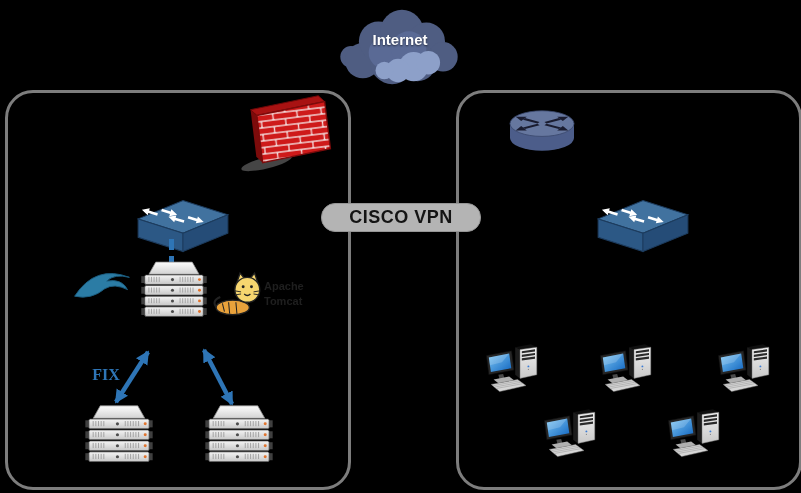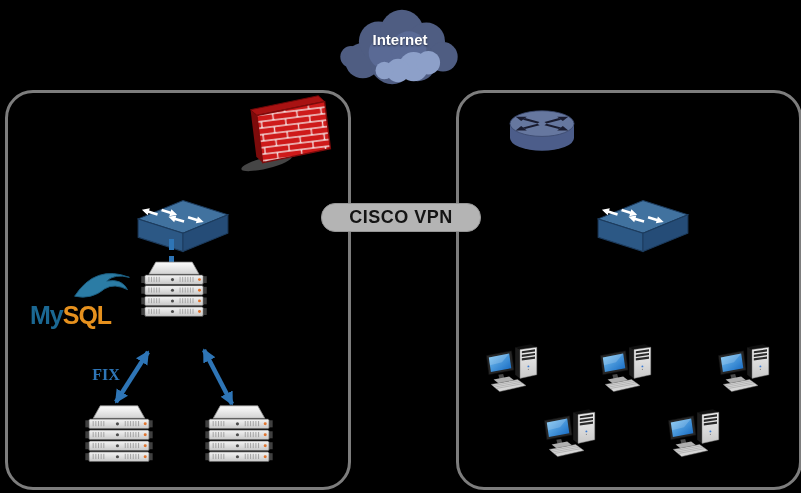--- a/index.html
+++ b/index.html
@@ -196,25 +196,40 @@
   <div class="connector" style="left:169px;top:239px;height:28px;"></div>
 
   <svg class="icon" viewBox="0 0 92 82" style="left:139px;top:258px;width:70px;height:63px;">
       <use href="#icon-server"></use>
     </svg>
 
   <div class="abs" style="left:30px;top:266px;width:108px;height:64px;">
     <svg class="icon" viewBox="0 0 66 36" style="left:40px;top:0;width:64px;height:34px;">
       <path d="M4,32 Q26,-2 62,12 Q46,8 38,16 Q54,13 60,25 Q46,18 36,24 Q22,36 4,32 Z" fill="#2b7ca5" stroke="#1b5c80" stroke-width="1"></path>
     </svg>
-    <div class="mysql-text">
-      <span class="mysql-my">My</span><span class="mysql-sql">SQL</span>
+  </div>
+
+  <div class="abs" style="left:212px;top:270px;width:106px;height:54px;">
+    <svg class="icon" viewBox="0 0 52 48" style="left:0;top:0;width:54px;height:50px;">
+      <path d="M6,38 Q-2,30 8,26" stroke="#222" stroke-width="2" fill="none"></path>
+      <ellipse cx="20" cy="36" rx="16" ry="7" fill="#e9a23b" stroke="#222" stroke-width="1.3"></ellipse>
+      <path d="M10,32 L12,40 M16,31 L17,42 M23,31 L24,42" stroke="#222" stroke-width="1" fill="none"></path>
+      <polygon points="24,12 27,3 32,9" fill="#f6d66f" stroke="#222" stroke-width="1.3"></polygon>
+      <polygon points="36,9 41,3 44,12" fill="#f6d66f" stroke="#222" stroke-width="1.3"></polygon>
+      <circle cx="34" cy="19" r="12" fill="#f6d66f" stroke="#222" stroke-width="1.3"></circle>
+      <circle cx="30" cy="16" r="1.4" fill="#222"></circle>
+      <circle cx="38" cy="16" r="1.4" fill="#222"></circle>
+      <path d="M31,23 Q34,26 37,23" stroke="#222" stroke-width="1.2" fill="none"></path>
+      <path d="M22,20 L28,21 M22,24 L28,23 M46,20 L40,21 M46,24 L40,23" stroke="#222" stroke-width="0.9" fill="none"></path>
+    </svg>
+    <div class="tomcat-text">
+      <div>Apache</div>
+      <div>Tomcat</div>
     </div>
   </div>
-
 
   <svg class="icon" viewBox="0 0 52 66" style="left:104px;top:344px;width:52px;height:66px;">
     <defs>
       <marker id="ahA" markerWidth="4" markerHeight="4" refX="2.6" refY="1.5" orient="auto-start-reverse">
         <path d="M0,0 L3,1.5 L0,3 Z" fill="#2E75B6"></path>
       </marker>
     </defs>
     <line x1="44" y1="8" x2="12" y2="58" stroke="#2E75B6" stroke-width="4.5" marker-start="url(#ahA)" marker-end="url(#ahA)"></line>
   </svg>
   <div class="blue-label" style="left:86px;top:366px;width:40px;font-size:16px;font-family:Liberation Serif, serif;">FIX</div>

